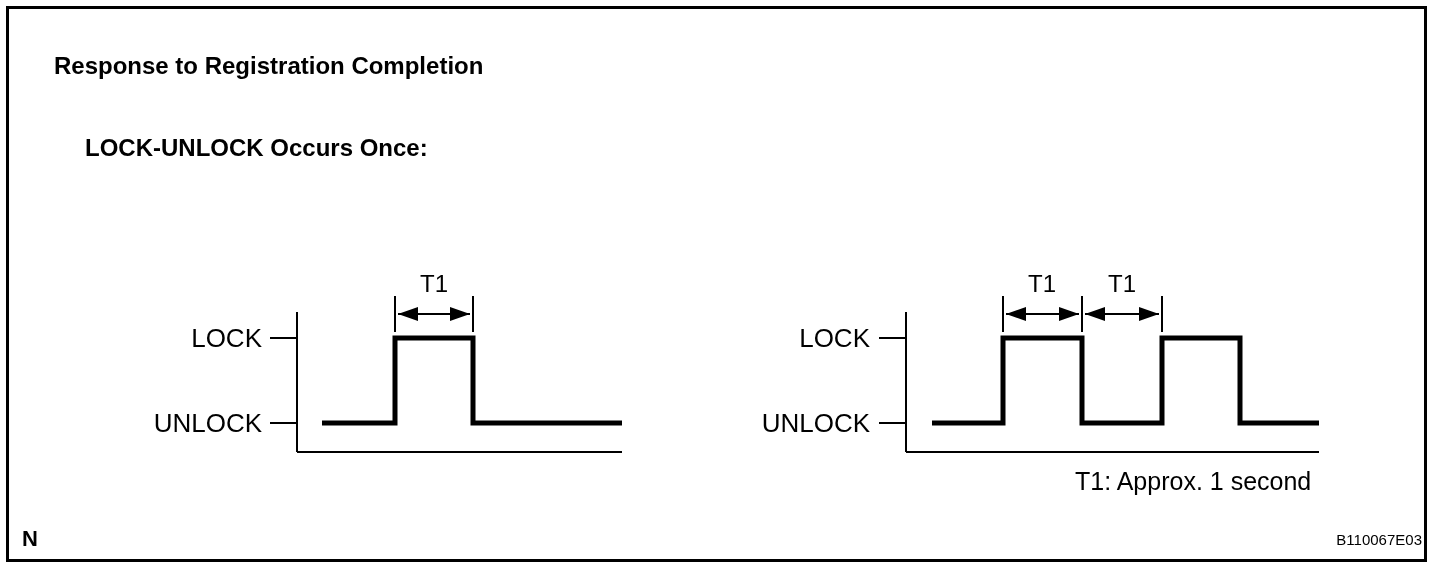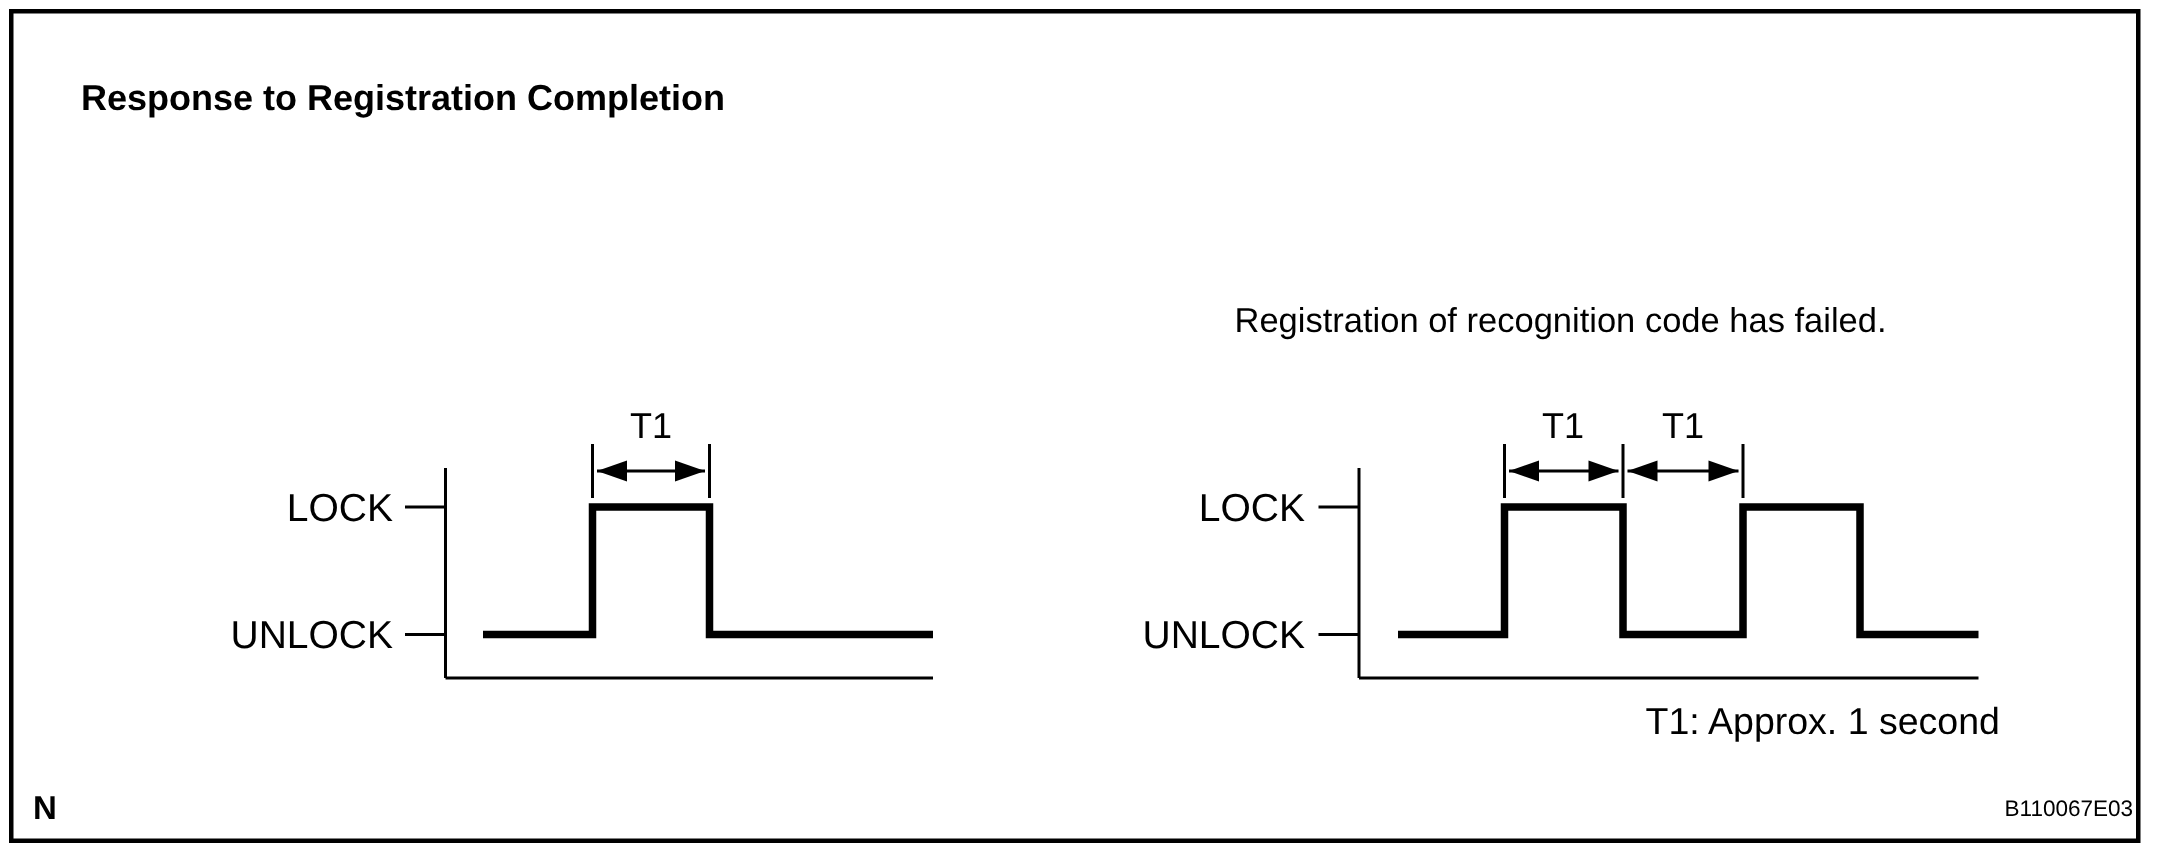--- a/index.html
+++ b/index.html
@@ -58,21 +58,21 @@
   .diagram-svg.left  { left: 140px;  width: 510px; height: 200px; }
   .diagram-svg.right { left: 720px;  width: 650px; height: 200px; }
   svg text {
     font-family: "Liberation Sans", sans-serif;
     fill: #000000;
   }
   .axis-label { font-size: 26px; }
   .t1-label   { font-size: 24px; }
   .footnote {
     position: absolute;
-    left: 1097px;
+    left: 1075px;
     top: 467px;
     font-size: 25px;
     white-space: nowrap;
   }
   .corner-mark {
     position: absolute;
     left: 22px;
     top: 526px;
     font-size: 22px;
     font-weight: bold;
@@ -86,22 +86,22 @@
 </style>
 </head>
 <body>
 
 <div class="page">
 
   <div class="frame"></div>
 
   <div class="title">Response to Registration Completion</div>
 
+  <div class="panel-heading left">LOCK-UNLOCK Occurs Once:</div>
 
-  <div class="panel-desc right">Registration of recognition code has failed.</div>
 
   <svg class="diagram-svg left" viewBox="140 260 510 200">
     <g stroke="#000000" stroke-width="2" fill="none">
       <line x1="297" y1="312" x2="297" y2="452"></line>
       <line x1="297" y1="452" x2="622" y2="452"></line>
       <line x1="270" y1="338" x2="297" y2="338"></line>
       <line x1="270" y1="423" x2="297" y2="423"></line>
     </g>
     <path d="M 322 423 L 395 423 L 395 338 L 473 338 L 473 423 L 622 423" stroke="#000000" stroke-width="5" fill="none"></path>
     <g stroke="#000000" stroke-width="2">

